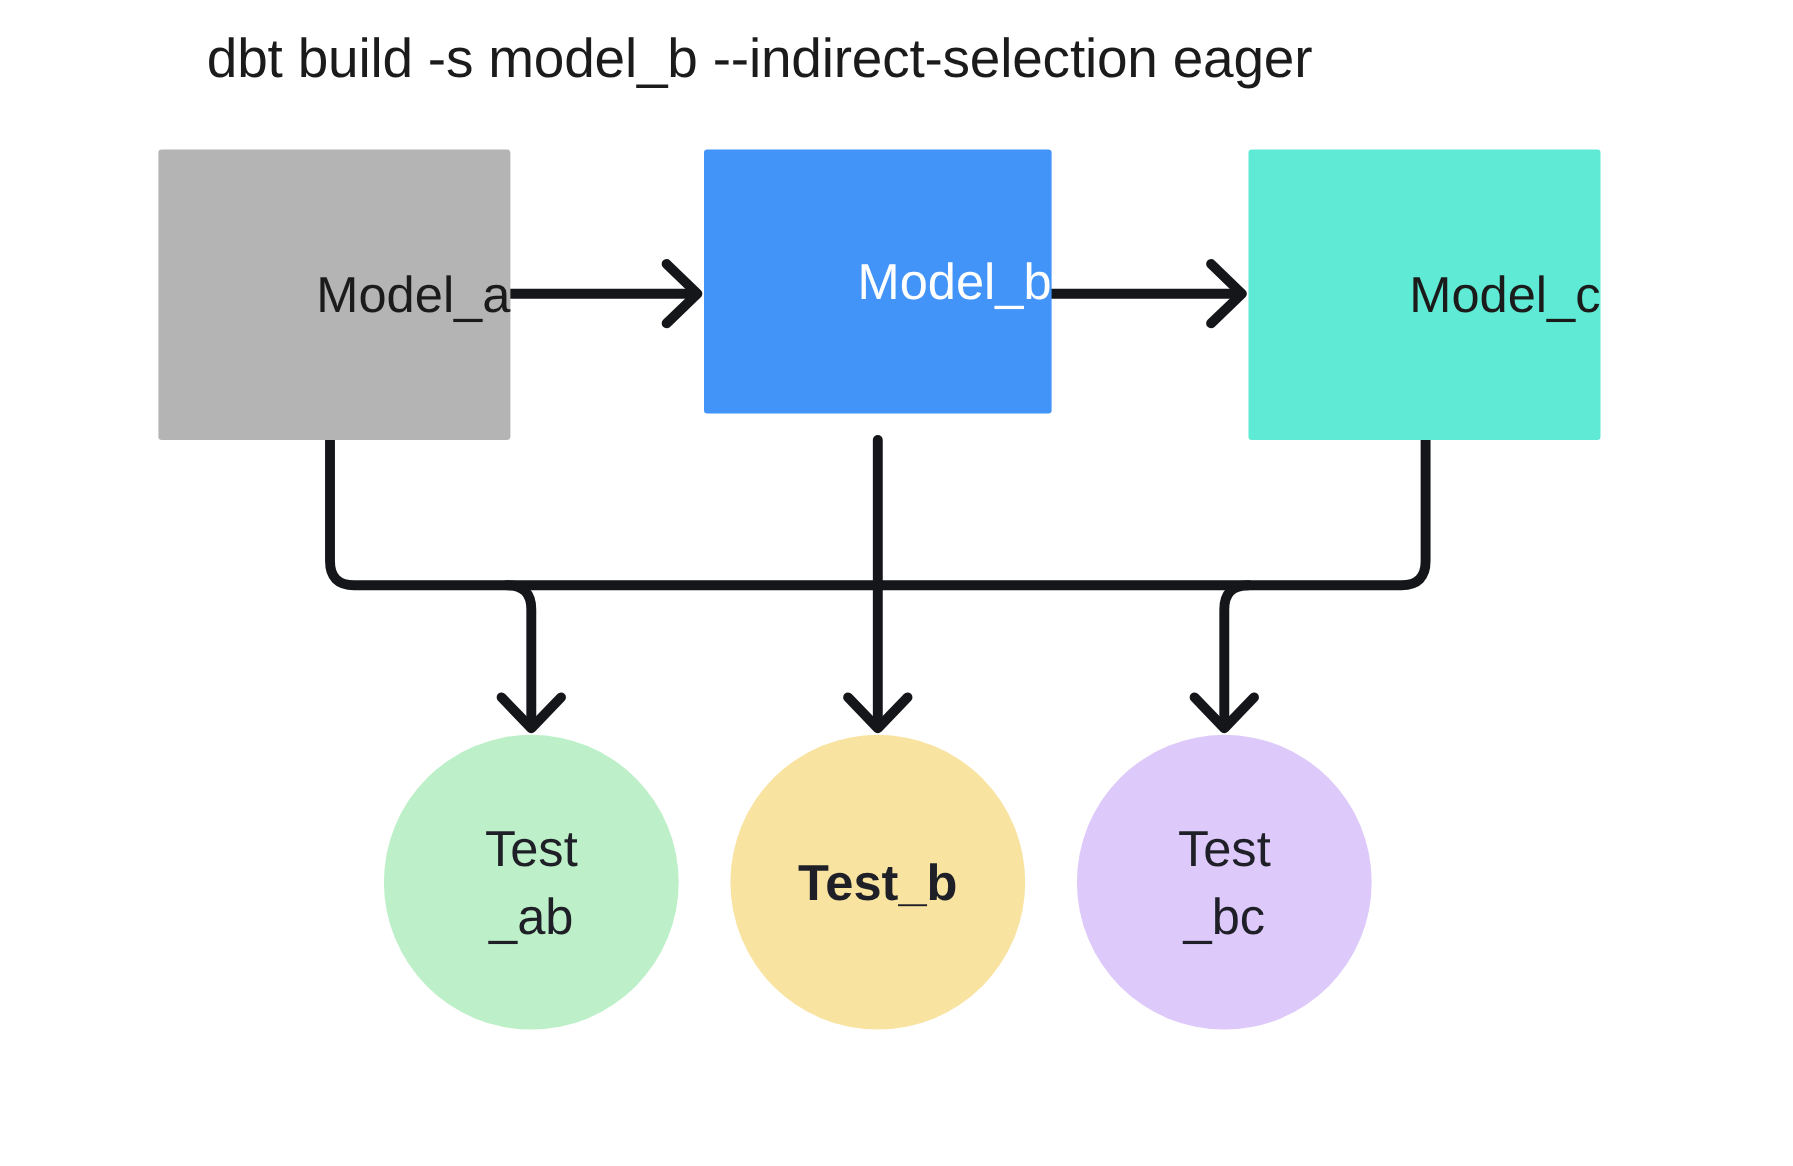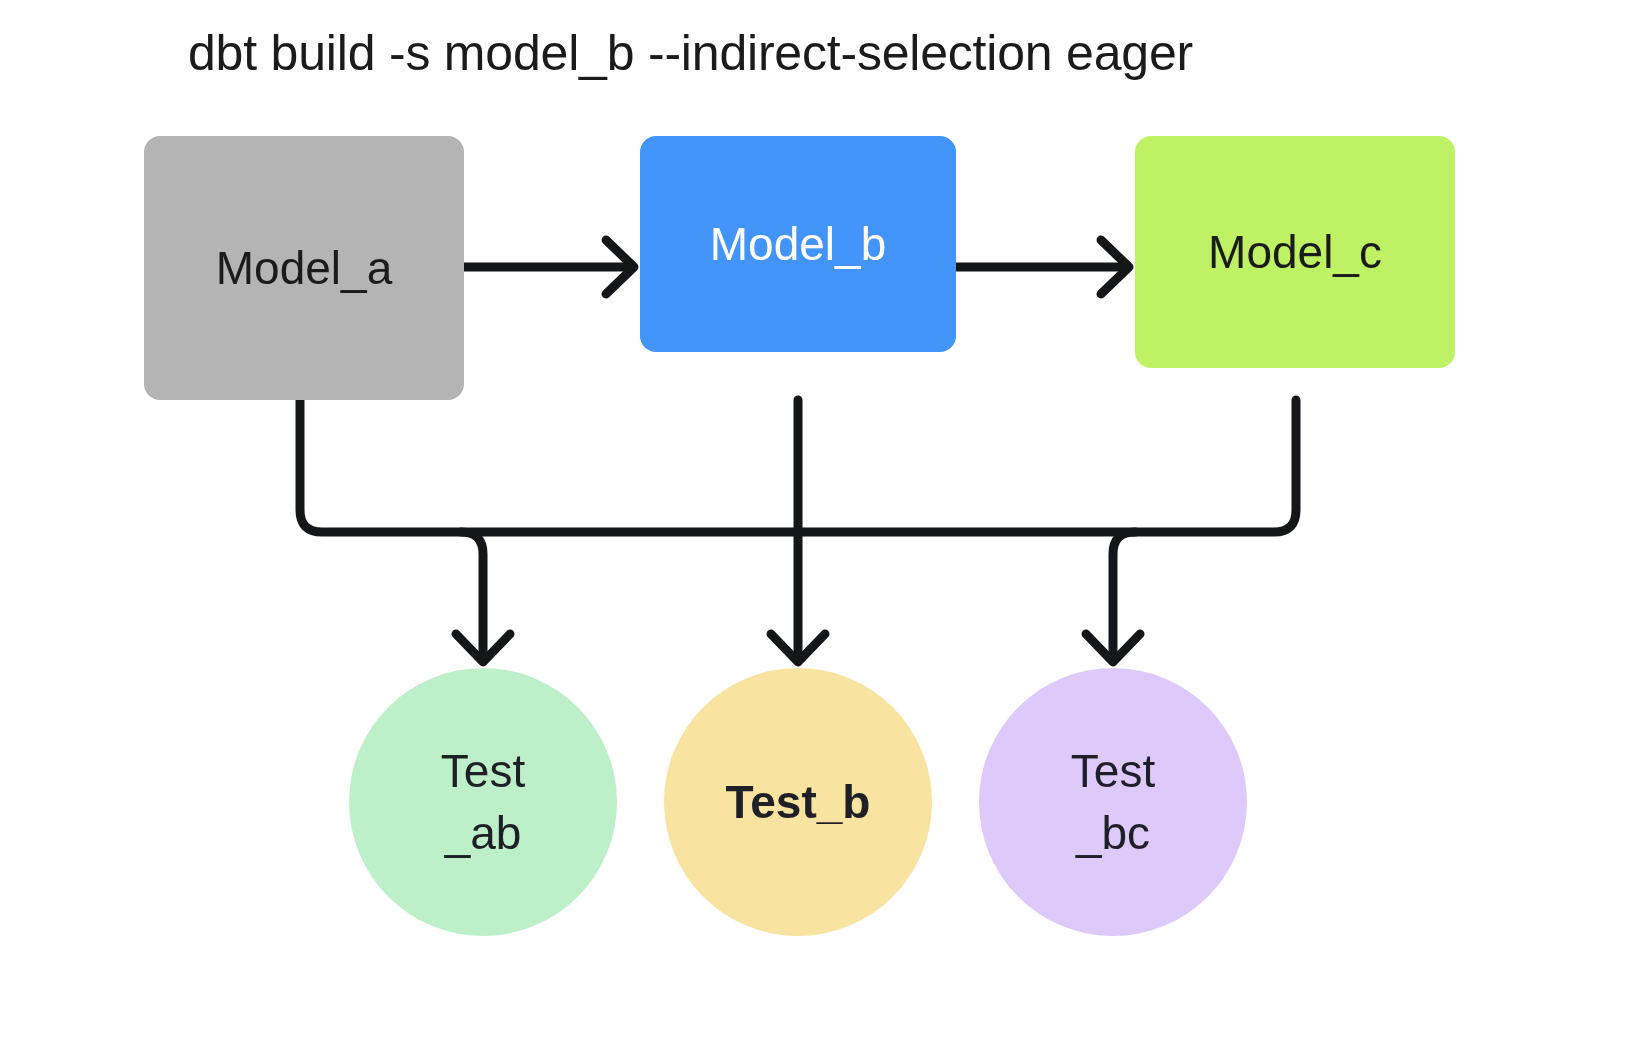--- a/index.html
+++ b/index.html
@@ -33,24 +33,24 @@
     top: 26px;
     font-size: 50px;
     line-height: 1.1;
     color: #1b1b1b;
     letter-spacing: -0.2px;
     white-space: nowrap;
   }
   .node-box {
     position: absolute;
     box-sizing: border-box;
-    border-radius: 16px;
+    border-radius: 3px;
     display: flex;
     align-items: center;
-    justify-content: center;
+    justify-content: flex-end;
     font-size: 46px;
     line-height: 1.05;
     text-align: center;
   }
   .node-circle {
     position: absolute;
     box-sizing: border-box;
     border-radius: 50%;
     display: flex;
     flex-direction: column;
@@ -108,25 +108,25 @@
         <path d="M 1058 634 L 1085 662 L 1112 634"></path>
       </g>
 
     </g>
   </svg>
 
   <div class="node-box" style="left: 116px; top: 136px; width: 320px; height: 264px; background: rgb(180, 180, 180); color: rgb(27, 27, 27);">
     <span>Model_a</span>
   </div>
 
-  <div class="node-box" style="left: 612px; top: 136px; width: 316px; height: 216px; background: rgb(66, 148, 248); color: rgb(255, 255, 255);">
+  <div class="node-box" style="left: 612px; top: 136px; width: 316px; height: 240px; background: rgb(66, 148, 248); color: rgb(255, 255, 255);">
     <span>Model_b</span>
   </div>
 
-  <div class="node-box" style="left: 1107px; top: 136px; width: 320px; height: 232px; background: #bef264; color: rgb(27, 27, 27);">
+  <div class="node-box" style="left: 1107px; top: 136px; width: 320px; height: 264px; background: #5eead4; color: rgb(27, 27, 27);">
     <span>Model_c</span>
   </div>
 
   <div class="node-circle" style="left: 321px; top: 668px; width: 268px; height: 268px; background: rgb(189, 240, 200);">
     <span class="line">Test</span>
     <span class="line">_ab</span>
   </div>
 
   <div class="node-circle" style="left: 636px; top: 668px; width: 268px; height: 268px; background: rgb(248, 227, 161); font-weight: bold;">
     <span class="line">Test_b</span>

